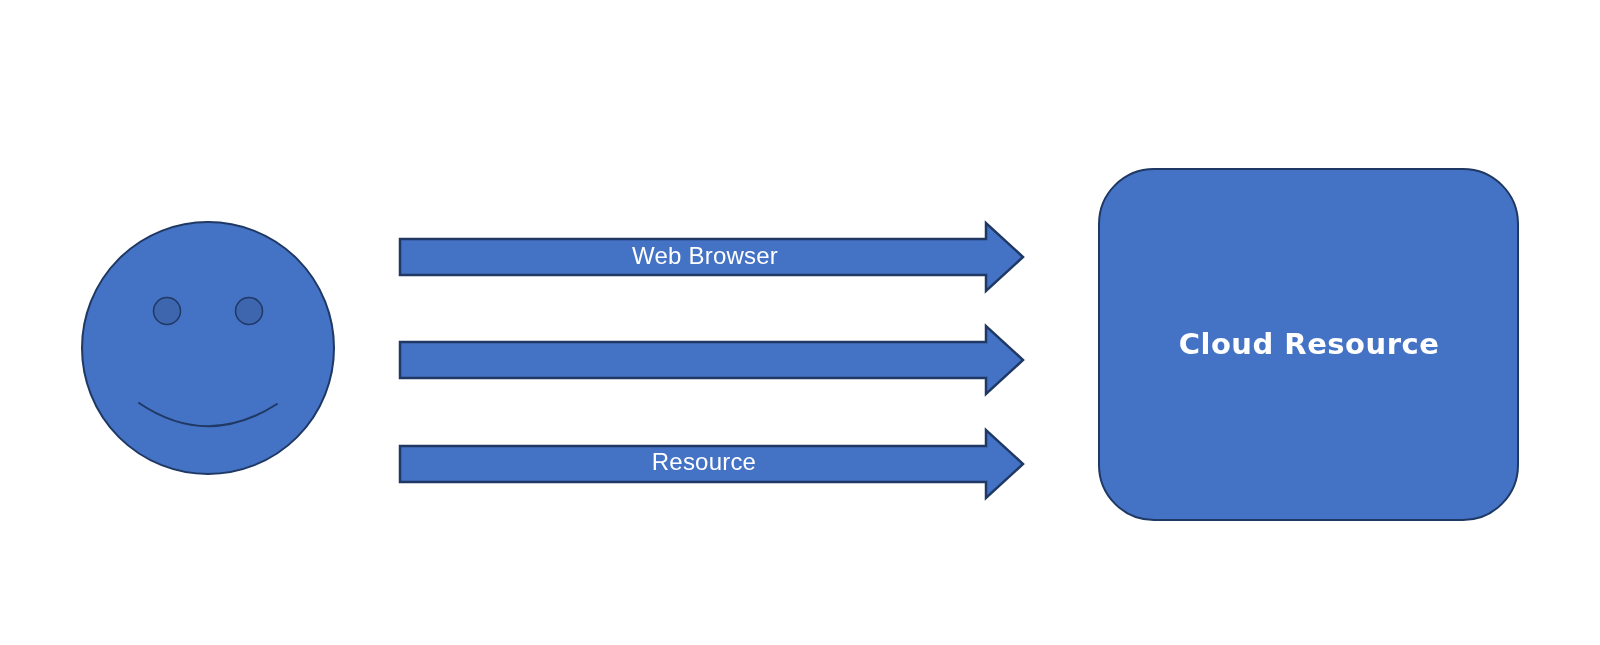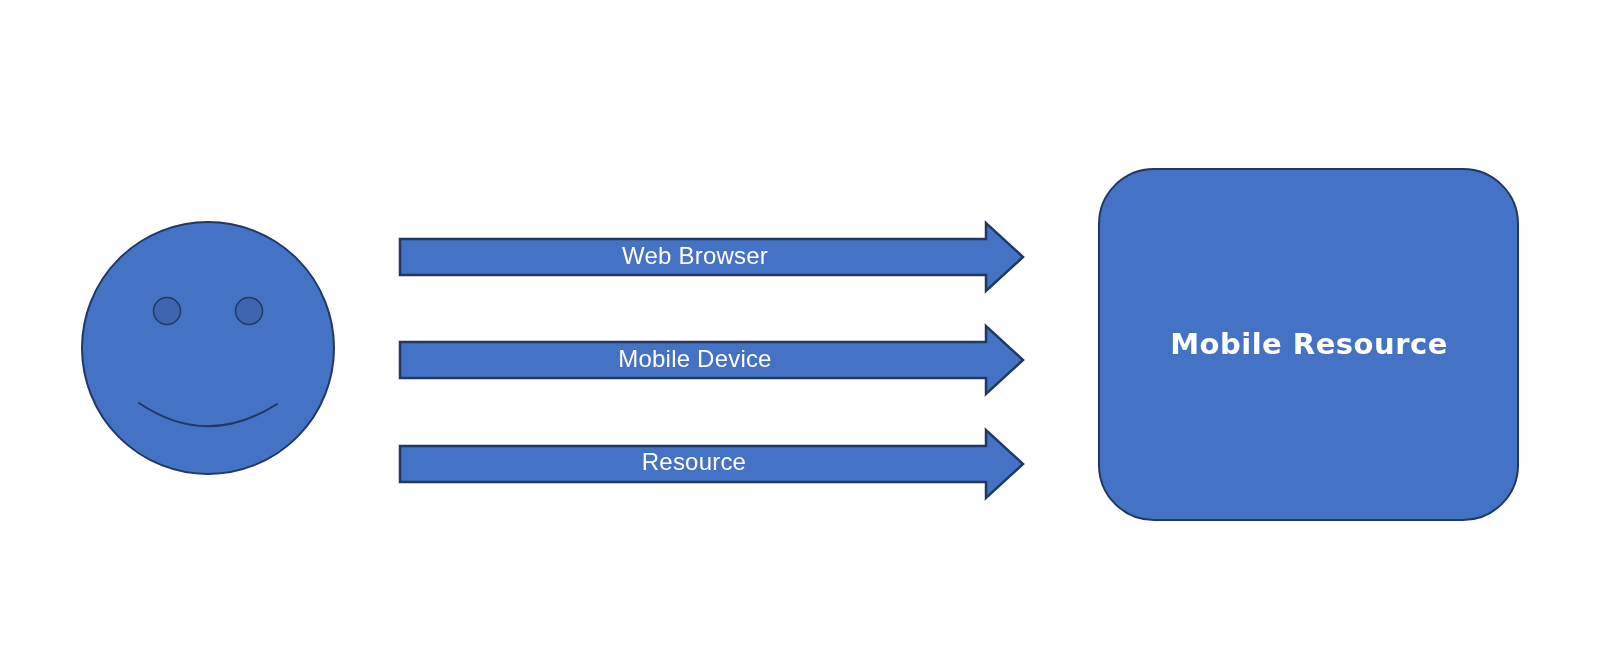--- a/index.html
+++ b/index.html
@@ -26,20 +26,21 @@
     color: #ffffff;
     white-space: nowrap;
     text-align: center;
     user-select: none;
   }
   .arrow-label {
     font-family: "Liberation Sans", sans-serif;
     font-size: 24px;
     font-weight: 400;
     letter-spacing: 0.2px;
+    margin-left: 10px;
   }
   .arrow-label-1 { left: 695px; top: 256px; }
   .arrow-label-2 { left: 695px; top: 359px; }
   .arrow-label-3 { left: 694px; top: 462px; }
   .cloud-label {
     left: 1309px;
     top: 344px;
     font-family: "DejaVu Sans", sans-serif;
     font-size: 29px;
     font-weight: 700;
@@ -64,19 +65,18 @@
 
     <polygon points="400,342 986,342 986,326 1023,360 986,394 986,378 400,378" stroke-width="2.5" stroke-linejoin="miter" fill="#4472C4" stroke="#1F3864"></polygon>
 
     <polygon points="400,446 986,446 986,430 1023,464 986,498 986,482 400,482" stroke-width="2.5" stroke-linejoin="miter" fill="#4472C4" stroke="#1F3864"></polygon>
 
     <rect x="1099" y="169" width="419" height="351" rx="55" ry="55" stroke-width="2" fill="#4472C4" stroke="#1F3864"></rect>
   </svg>
 
   <div class="label arrow-label arrow-label-1">Web Browser</div>
 
-  <div class="label arrow-label arrow-label-2">Mobile Device</div>
 
   <div class="label arrow-label arrow-label-3">Resource</div>
 
-  <div class="label cloud-label">Mobile Resource</div>
+  <div class="label cloud-label">Cloud Resource</div>
 
 </div>
 
 </body></html>

